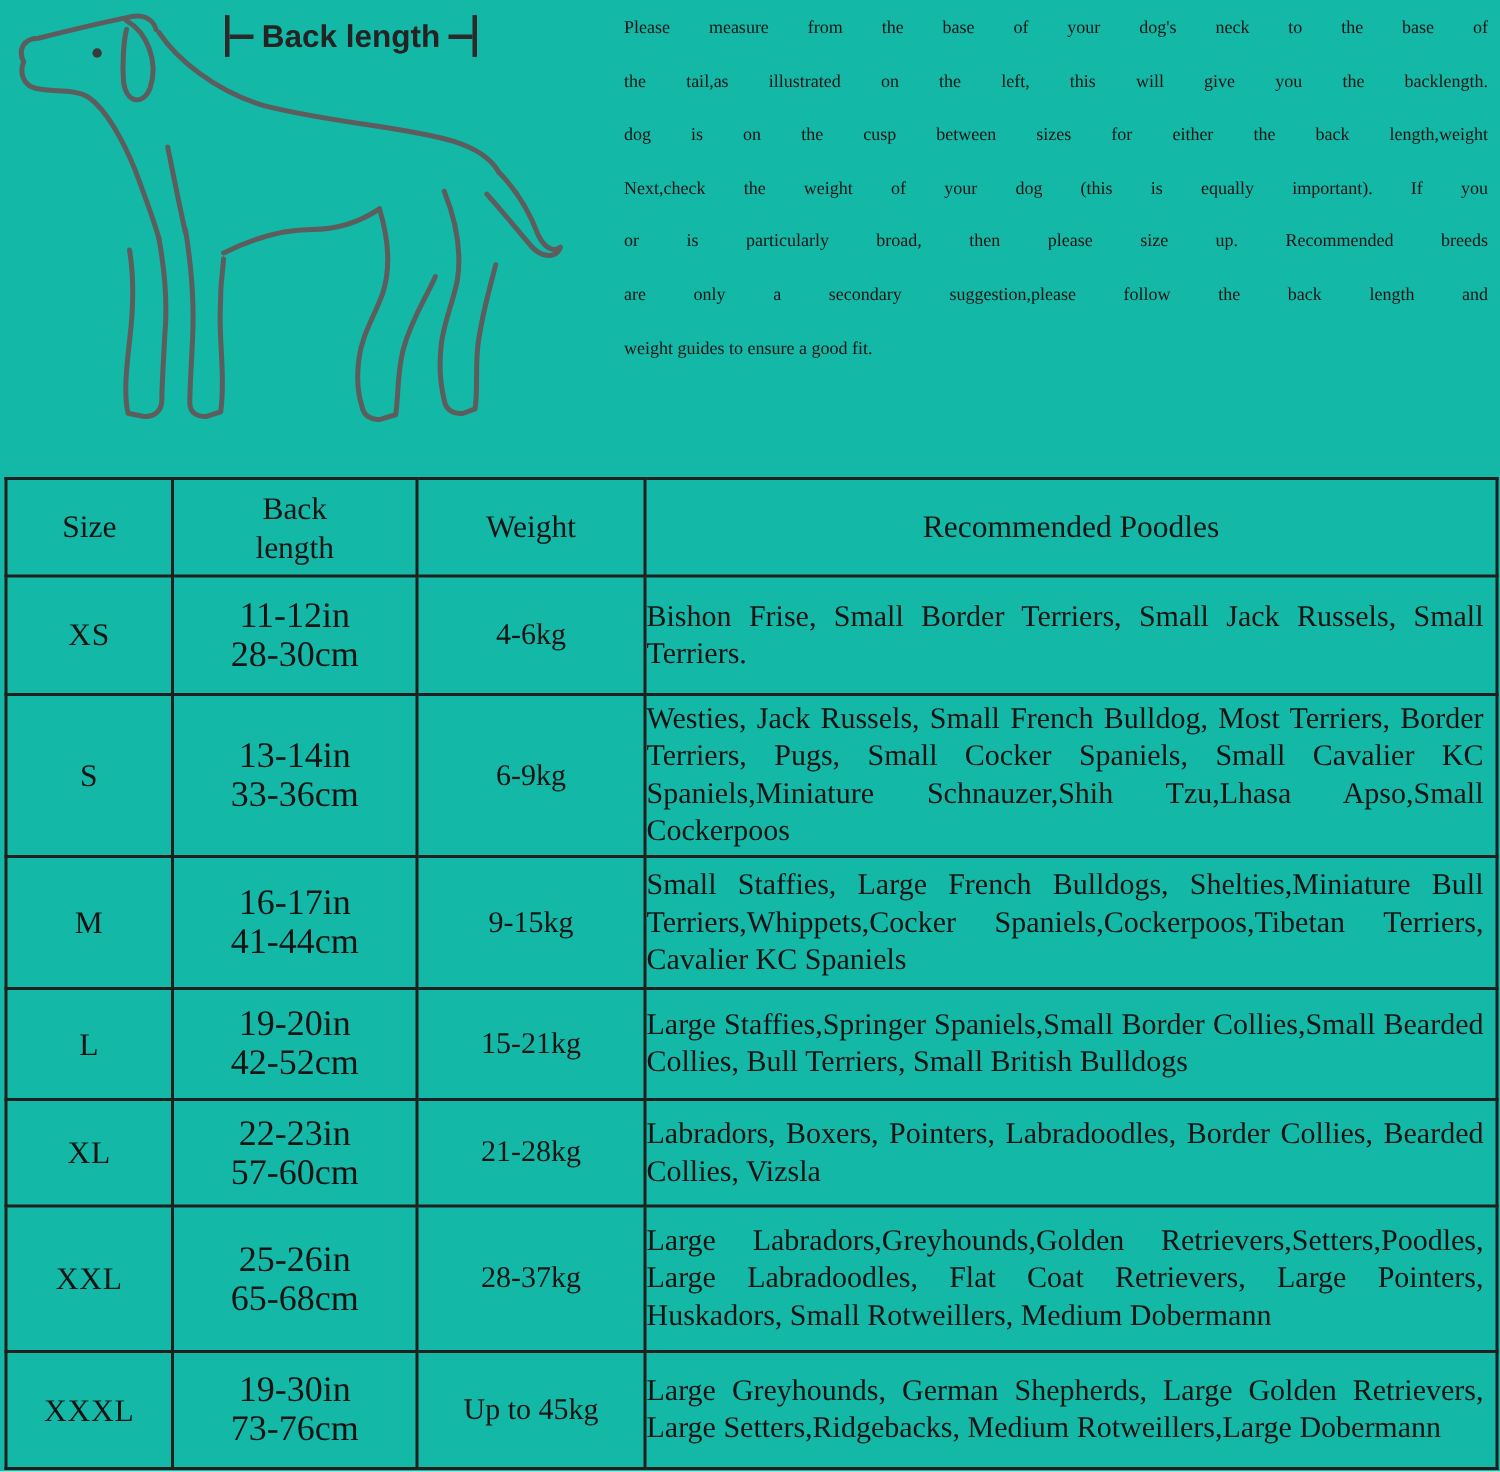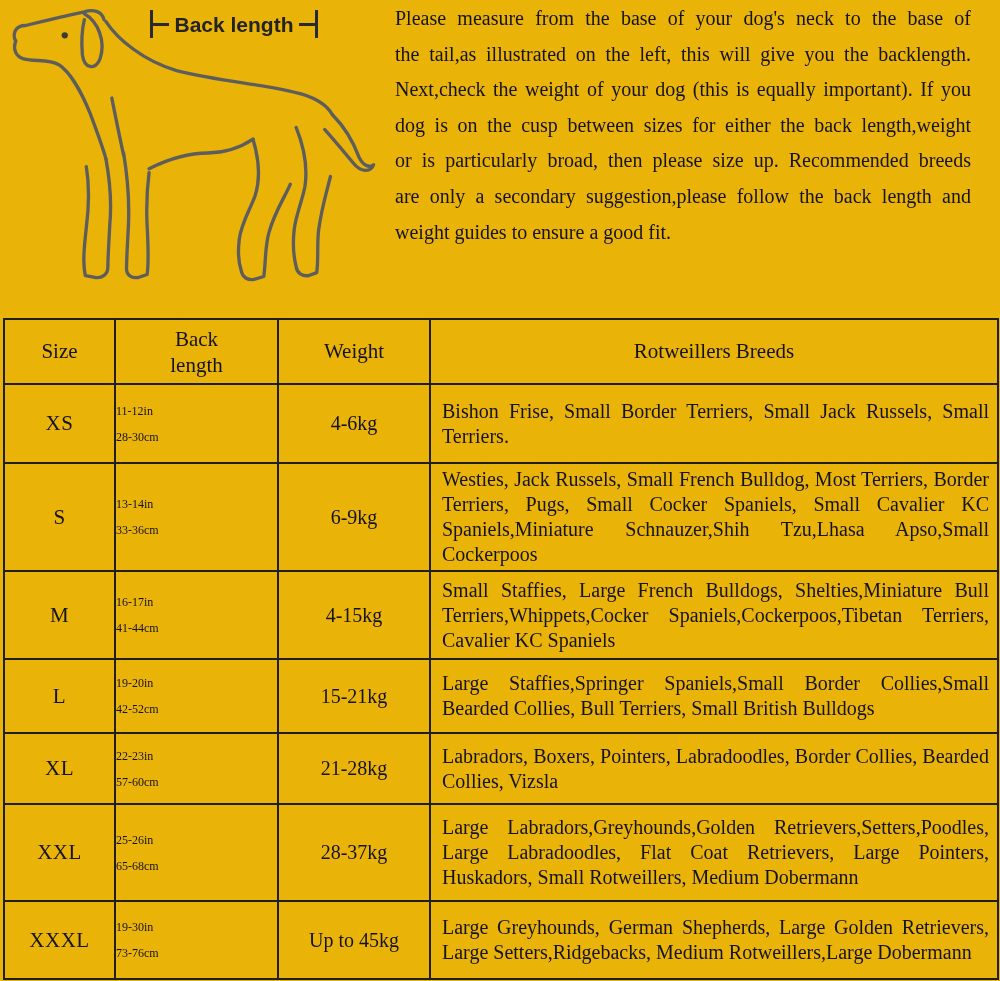--- a/index.html
+++ b/index.html
@@ -1,20 +1,20 @@
 <!DOCTYPE html>
 <html><head>
 <meta charset="utf-8">
 <style>
   * { margin:0; padding:0; box-sizing:border-box; }
   html,body { background:#ffffff; }
   .page {
     position:relative;
     width:1000px; height:981px;
-    background:#eab308;
+    background:#14b8a6;
     font-family:"Liberation Serif", serif;
     color:#1c1c1c;
     overflow:hidden;
   }
 
   
   .figure-area { position:absolute; left:0; top:0; width:412px; height:305px; }
   .dog-svg { position:absolute; left:2px; top:2px; width:402px; height:298px; }
   .dog-svg path { fill:none; stroke:#5d5d5d; stroke-width:3.4; stroke-linecap:round; stroke-linejoin:round; }
 
@@ -26,22 +26,22 @@
   .bracket-tick { width:3px; height:28px; background:#2a2a2a; flex:0 0 auto; }
   .bracket-line { height:3px; background:#2a2a2a; flex:1 1 auto; }
   .bracket-label {
     font-family:"Liberation Sans", sans-serif;
     font-weight:bold; font-size:21px; line-height:1;
     padding:0 5px; white-space:nowrap; flex:0 0 auto;
   }
 
   
   .instructions {
-    position:absolute; left:395px; top:1px; width:576px;
-    font-size:20px; line-height:35.6px; color:#141414;
+    position:absolute; left:416px; top:1px; width:576px;
+    font-size:12px; line-height:35.6px; color:#141414;
   }
   .instr-line { text-align:justify; text-align-last:justify; white-space:normal; }
   .instr-line.last { text-align:left; text-align-last:left;font-family:Liberation Serif, serif; }
 
   
   .table-wrap { position:absolute; left:3px; top:318px; width:978px; }
   table.size-chart {
     width:100%; border-collapse:collapse; table-layout:fixed;
     font-family:"Liberation Serif", serif; color:#141414;
   }
@@ -56,25 +56,25 @@
   tbody tr:nth-child(2) { height:108px; }
   tbody tr:nth-child(3) { height:88px; }
   tbody tr:nth-child(4) { height:74px; }
   tbody tr:nth-child(5) { height:71px; }
   tbody tr:nth-child(6) { height:97px; }
   tbody tr:nth-child(7) { height:78px;margin-top:24px; }
 
   .size-chart th { font-size:21px; text-align:center; }
   .hdr-wrap { width:74px; margin:0 auto; line-height:26px; text-align:center; }
   td.c-size { text-align:center; font-size:21px; letter-spacing:0.5px; }
-  td.c-back { text-align:left; font-size:12px; line-height:26px; }
+  td.c-back { text-align:center; font-size:24px; line-height:26px; }
   td.c-weight { text-align:center; font-size:20px; }
   td.c-breeds {
     text-align:justify; font-size:20px; line-height:25px;
-    padding:3px 8px 3px 11px;
+    padding:3px 8px 3px 0;
   }
 </style>
 </head>
 <body>
 
 <div class="page">
 
   <div class="figure-area">
     <svg class="dog-svg" viewBox="0 0 410 300" aria-hidden="true">
 
@@ -108,43 +108,43 @@
       <span class="bracket-line"></span>
       <span class="bracket-label">Back length</span>
       <span class="bracket-line"></span>
       <span class="bracket-tick"></span>
     </div>
   </div>
 
   <div class="instructions">
     <div class="instr-line">Please measure from the base of your dog's neck to the base of</div>
     <div class="instr-line">the tail,as illustrated on the left, this will give you the backlength.</div>
+    <div class="instr-line">dog is on the cusp between sizes for either the back length,weight</div>
     <div class="instr-line">Next,check the weight of your dog (this is equally important). If you</div>
-    <div class="instr-line">dog is on the cusp between sizes for either the back length,weight</div>
     <div class="instr-line">or is particularly broad, then please size up. Recommended breeds</div>
     <div class="instr-line">are only a secondary suggestion,please follow the back length and</div>
     <div class="instr-line last">weight guides to ensure a good fit.</div>
   </div>
 
   <div class="table-wrap">
     <table class="size-chart">
       <colgroup>
           <col class="c1">
           <col class="c2">
           <col class="c3">
           <col class="c4">
         </colgroup>
       <thead>
         <tr>
           <th>Size</th>
           <th>
             <div class="hdr-wrap">Back length</div>
           </th>
           <th>Weight</th>
-          <th>Rotweillers Breeds</th>
+          <th>Recommended Poodles</th>
         </tr>
       </thead>
       <tbody>
         <tr>
           <td class="c-size">XS</td>
           <td class="c-back">
             <div>11-12in</div>
             <div>28-30cm</div>
           </td>
           <td class="c-weight">4-6kg</td>
@@ -158,21 +158,21 @@
           </td>
           <td class="c-weight">6-9kg</td>
           <td class="c-breeds">Westies, Jack Russels, Small French Bulldog, Most Terriers, Border Terriers, Pugs, Small Cocker Spaniels, Small Cavalier KC Spaniels,Miniature Schnauzer,Shih Tzu,Lhasa Apso,Small Cockerpoos</td>
         </tr>
         <tr>
           <td class="c-size">M</td>
           <td class="c-back">
             <div>16-17in</div>
             <div>41-44cm</div>
           </td>
-          <td class="c-weight">4-15kg</td>
+          <td class="c-weight">9-15kg</td>
           <td class="c-breeds">Small Staffies, Large French Bulldogs, Shelties,Miniature Bull Terriers,Whippets,Cocker Spaniels,Cockerpoos,Tibetan Terriers, Cavalier KC Spaniels</td>
         </tr>
         <tr>
           <td class="c-size">L</td>
           <td class="c-back">
             <div>19-20in</div>
             <div>42-52cm</div>
           </td>
           <td class="c-weight">15-21kg</td>
           <td class="c-breeds">Large Staffies,Springer Spaniels,Small Border Collies,Small Bearded Collies, Bull Terriers, Small British Bulldogs</td>

